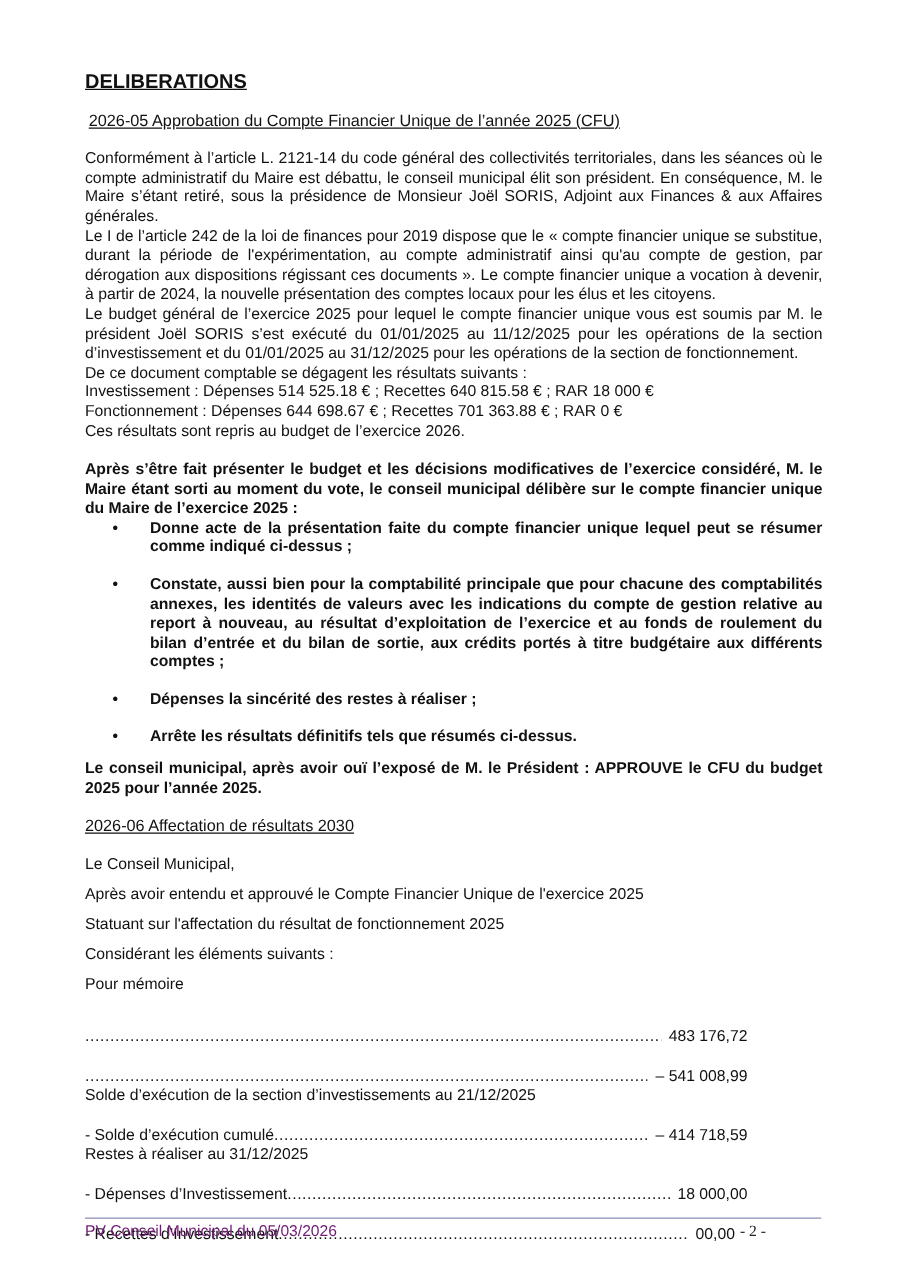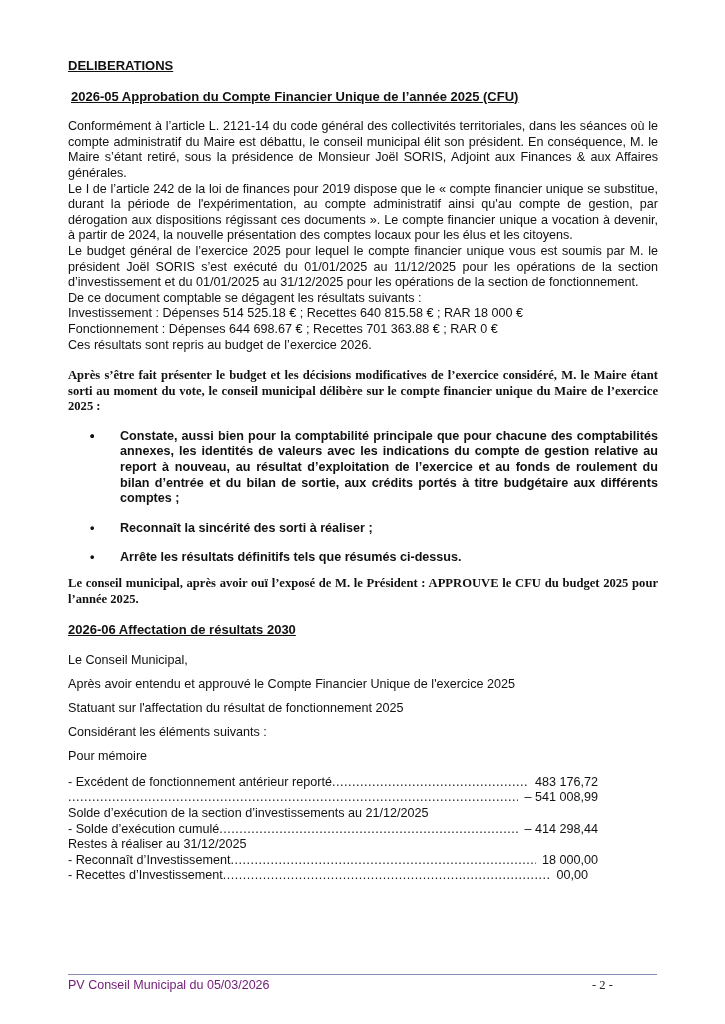--- a/index.html
+++ b/index.html
@@ -19,35 +19,35 @@
       position: absolute;
       left: 68px;
       top: 58px;
       width: 590px;
       font-size: 12.6px;
       line-height: 15.6px;
     }
     .title-main {
       font-weight: bold;
       text-decoration: underline;
-      font-size: 13px;
+      font-size: 16px;
       margin: 0 0 15px 0;
     }
     .title-sec {
-      font-weight: bold;
+      font-weight: normal;
       text-decoration: underline;
       font-size: 13px;
       margin: 0 0 15px 0;
     }
     .title-sec.first { padding-left: 3px; }
     p {
       margin: 0;
       text-align: justify;
     }
-    .bold { font-weight: bold; font-family: Liberation Serif, serif; }
+    .bold { font-weight: bold; }
     .gap { height: 15px; }
     ul.bullets {
       list-style: none;
       margin: 0;
       padding: 0;
     }
     ul.bullets li {
       position: relative;
       padding-left: 52px;
       text-align: justify;
@@ -72,20 +72,21 @@
       overflow: hidden;
       letter-spacing: 0.5px;
     }
     .ledger-row .dots::after {
       content: "............................................................................................................................................................";
     }
     .ledger-row .amount {
       flex: 0 0 auto;
       text-align: left;
       padding-left: 6px;
+      margin-top: 16px;
     }
     .ledger-sub { white-space: nowrap; }
     .footer-rule {
       position: absolute;
       left: 68px;
       top: 974px;
       width: 589px;
       height: 1px;
       background: #8c8cb8;
     }
@@ -123,28 +124,29 @@
   <p>Fonctionnement : Dépenses 644 698.67 € ; Recettes 701 363.88 € ; RAR 0 €</p>
   <p>Ces résultats sont repris au budget de l’exercice 2026.</p>
 
   <div class="gap"></div>
 
   <p class="bold">Après s’être fait présenter le budget et les décisions modificatives de l’exercice considéré, M. le Maire étant sorti au moment du vote, le conseil municipal délibère sur le compte financier unique du Maire de l’exercice 2025 :</p>
 
   <ul class="bullets">
     <li>
       <span class="bullet">•</span>
+      <span>Donne acte de la présentation faite du compte financier unique lequel peut se résumer comme indiqué ci-dessus ;</span>
     </li>
     <li>
       <span class="bullet">•</span>
       <span>Constate, aussi bien pour la comptabilité principale que pour chacune des comptabilités annexes, les identités de valeurs avec les indications du compte de gestion relative au report à nouveau, au résultat d’exploitation de l’exercice et au fonds de roulement du bilan d’entrée et du bilan de sortie, aux crédits portés à titre budgétaire aux différents comptes ;</span>
     </li>
     <li>
       <span class="bullet">•</span>
-      <span>Reconnaît la sincérité des sorti à réaliser ;</span>
+      <span>Dépenses la sincérité des restes à réaliser ;</span>
     </li>
     <li style="margin-bottom:10px;">
       <span class="bullet">•</span>
       <span>Arrête les résultats définitifs tels que résumés ci-dessus.</span>
     </li>
   </ul>
 
   <p class="bold">Le conseil municipal, après avoir ouï l’exposé de M. le Président : APPROUVE le CFU du budget 2025 pour l’année 2025.</p>
 
   <div class="gap"></div>
@@ -152,37 +154,36 @@
   <div class="title-sec">2026-06 Affectation de résultats 2030</div>
 
   <div class="simple-line">Le Conseil Municipal,</div>
   <div class="simple-line">Après avoir entendu et approuvé le Compte Financier Unique de l'exercice 2025</div>
   <div class="simple-line">Statuant sur l'affectation du résultat de fonctionnement 2025</div>
   <div class="simple-line">Considérant les éléments suivants :</div>
   <div class="simple-line" style="margin-bottom:10px;">Pour mémoire</div>
 
   <div>
     <div class="ledger-row">
-      <span class="label">- Excédent de fonctionnement antérieur reporté </span>
       <span class="dots"></span>
       <span class="amount">483 176,72</span>
     </div>
     <div class="ledger-row">
       <span class="dots"></span>
       <span class="amount">– 541 008,99</span>
     </div>
     <div class="ledger-sub">Solde d’exécution de la section d’investissements au 21/12/2025</div>
     <div class="ledger-row">
       <span class="label">- Solde d’exécution cumulé</span>
       <span class="dots"></span>
-      <span class="amount">– 414 298,44</span>
+      <span class="amount">– 414 718,59</span>
     </div>
     <div class="ledger-sub">Restes à réaliser au 31/12/2025</div>
     <div class="ledger-row">
-      <span class="label">- Reconnaît d’Investissement</span>
+      <span class="label">- Dépenses d’Investissement</span>
       <span class="dots"></span>
       <span class="amount">18 000,00</span>
     </div>
     <div class="ledger-row" style="width:520px;">
       <span class="label">- Recettes d’Investissement</span>
       <span class="dots"></span>
       <span class="amount">00,00</span>
     </div>
   </div>
 </div>

